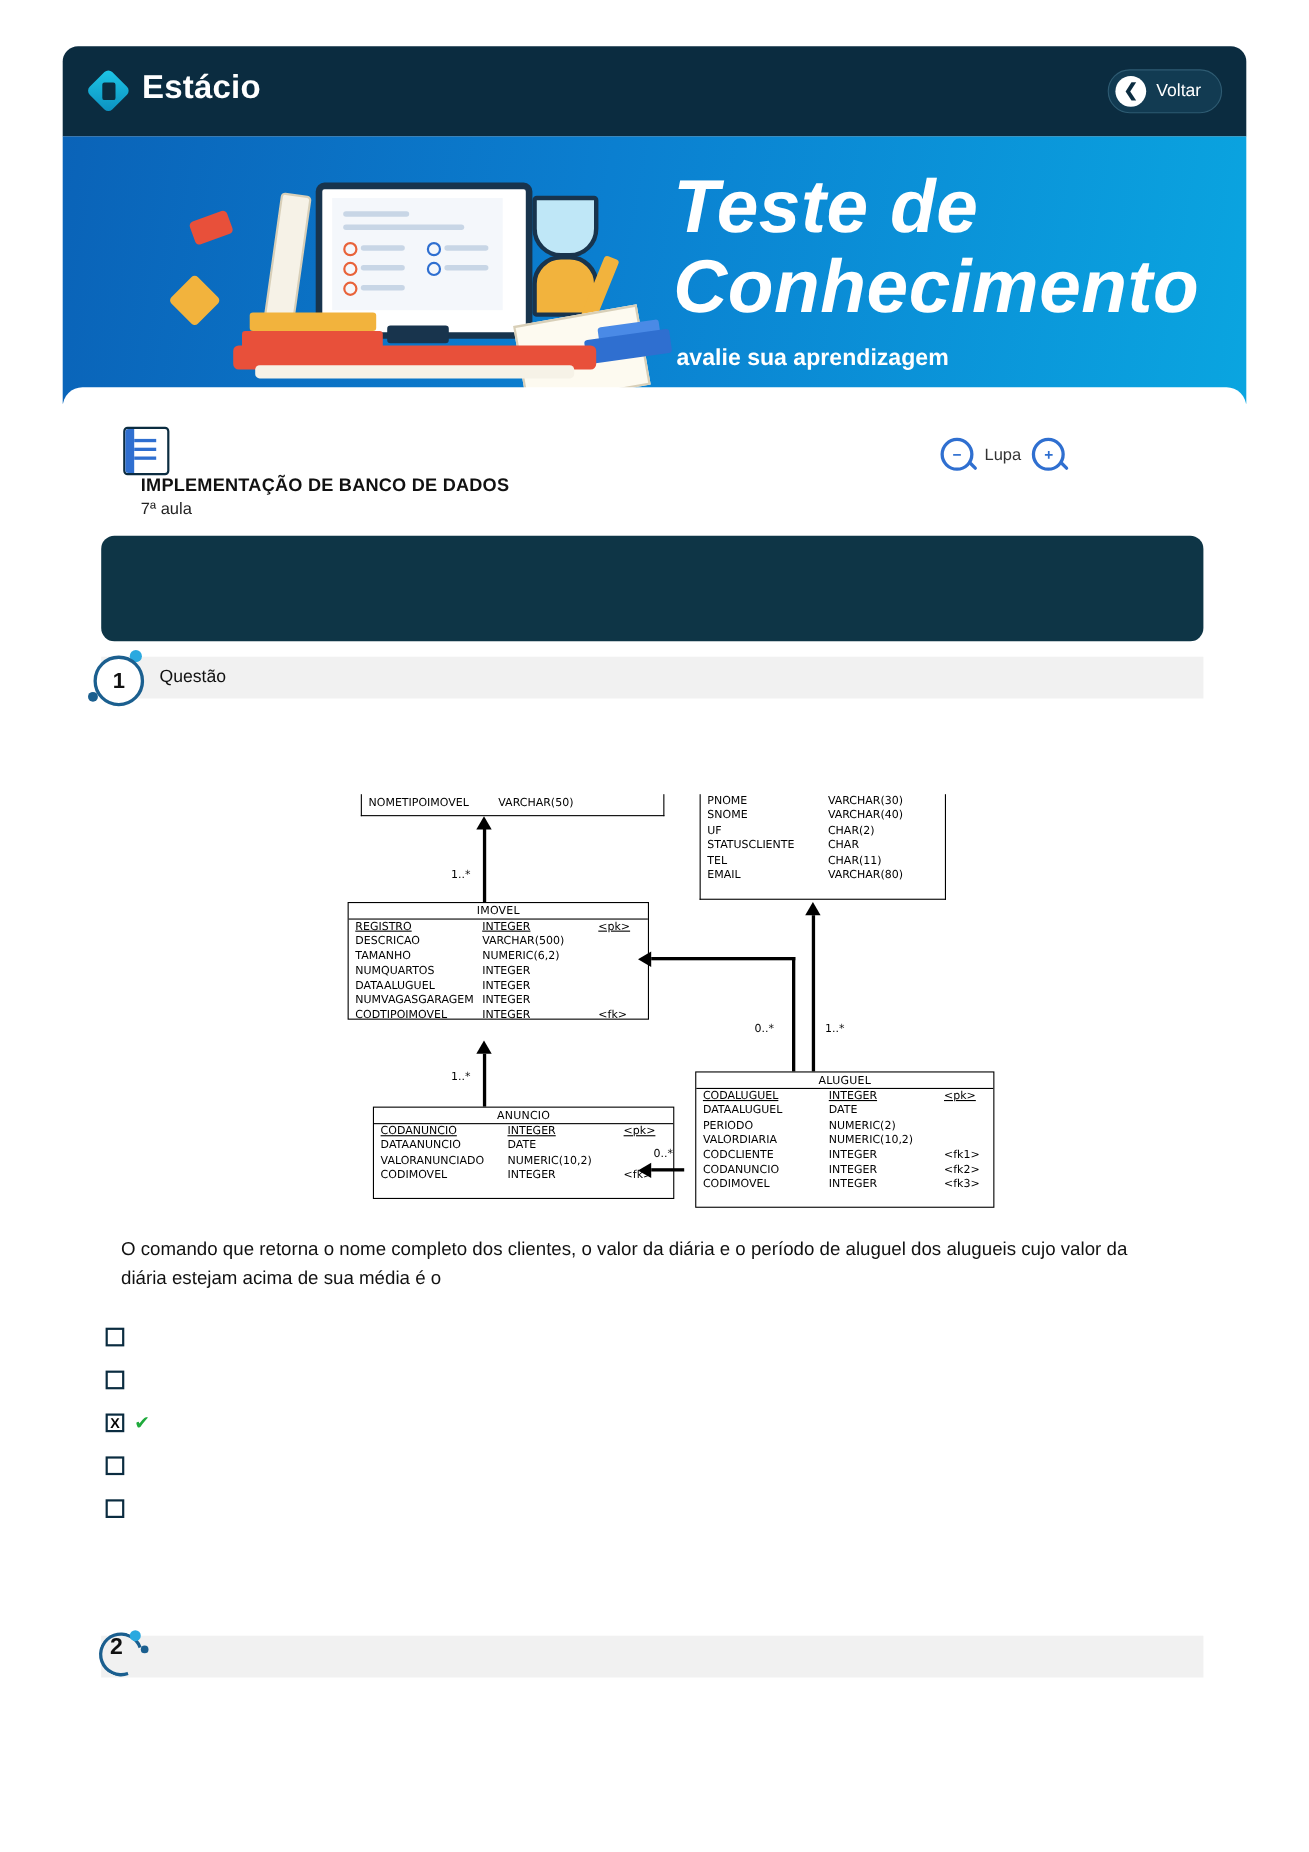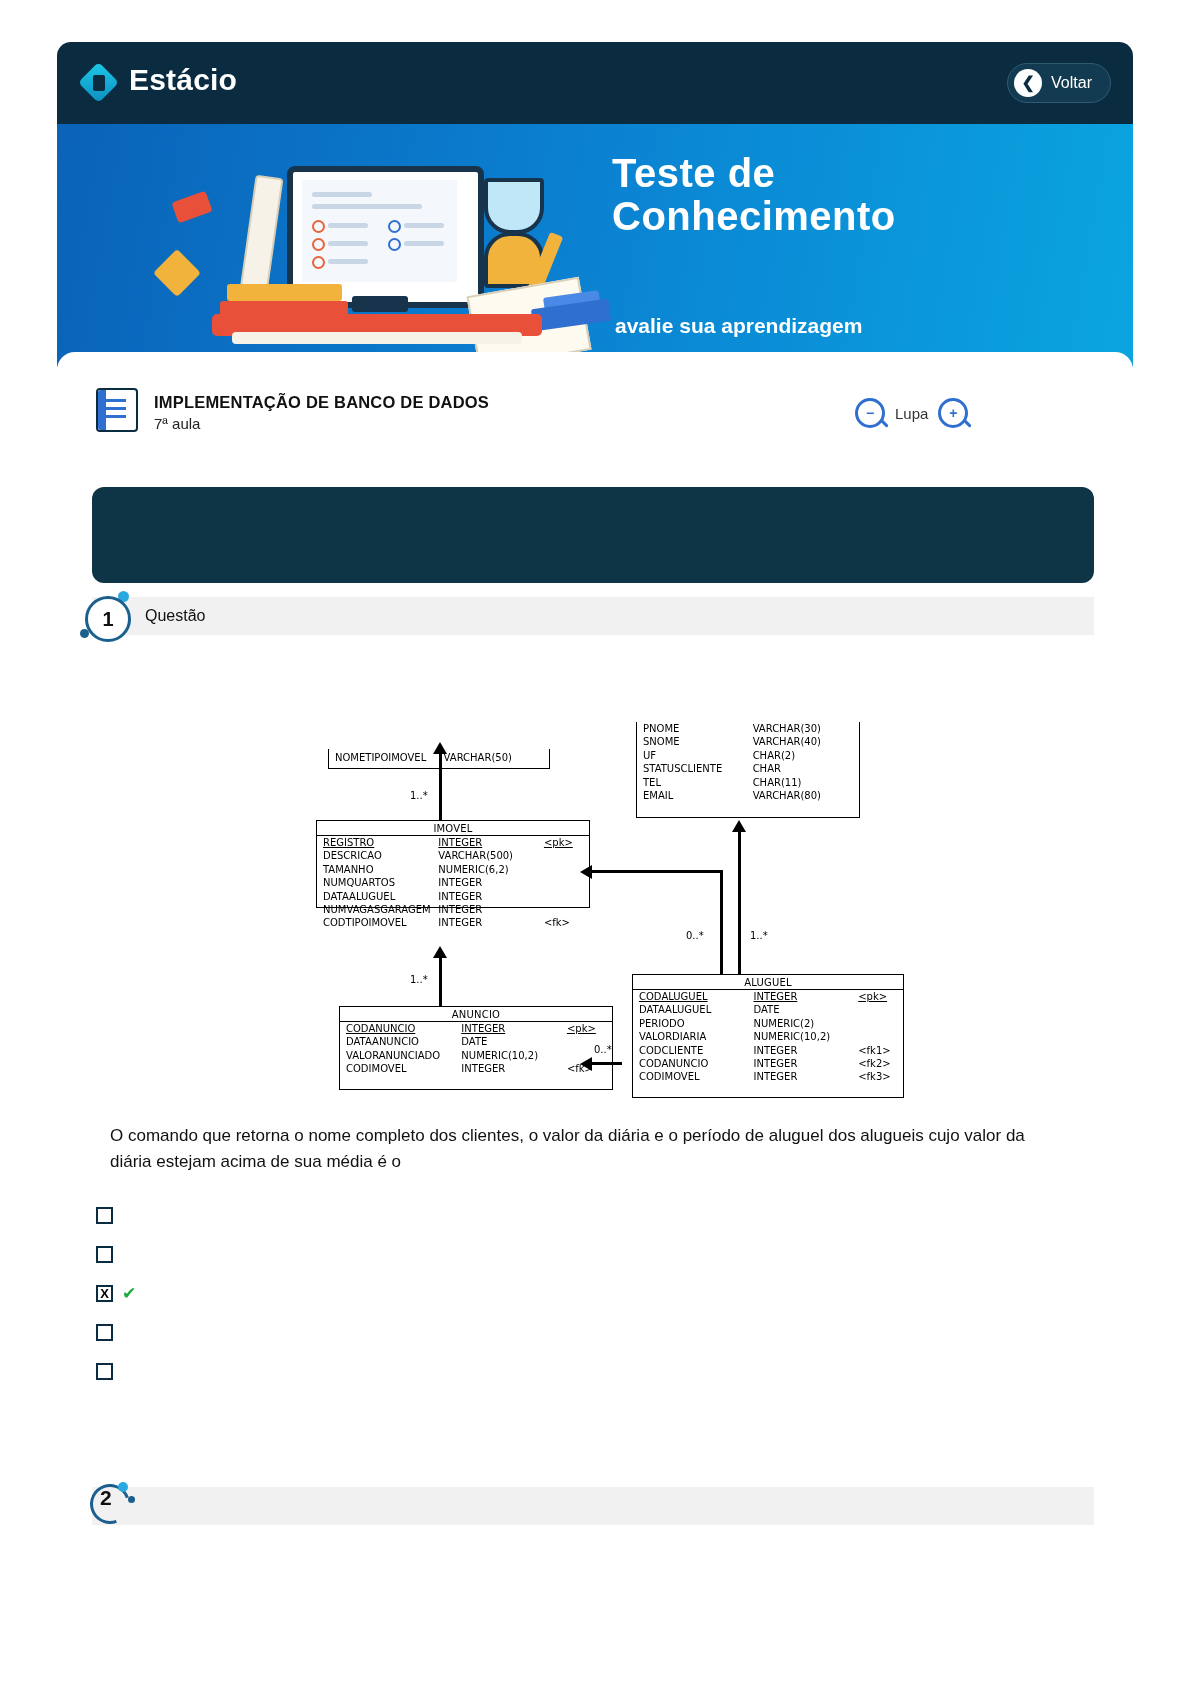--- a/index.html
+++ b/index.html
@@ -104,24 +104,25 @@
     width: 1076px;
     height: 243px;
     background: linear-gradient(100deg,#0a63b8 0%,#0b7fd0 45%,#0aa5e0 100%);
     overflow: hidden;
   }
   .hero-title {
     position: absolute;
     left: 555px;
     top: 28px;
     color: #ffffff;
-    font-size: 40px;
+    font-size: 68px;
     line-height: 1.08;
     font-weight: bold;
     letter-spacing: .5px;
+    font-style: italic;
   }
   .hero-sub {
     position: absolute;
     left: 558px;
     top: 190px;
     color: #ffffff;
     font-size: 21px;
     font-weight: bold;
   }
   
@@ -148,25 +149,26 @@
   .il.sq2 { left:48px; top:120px; width:34px; height:34px; background:#f2b33d; transform:rotate(45deg); border-radius:4px; }
 
   .hero-round {
     position:absolute; left:57px; top:352px; width:1076px; height:28px;
     background:#ffffff; border-radius:18px 18px 0 0;
   }
 
   
   .course {
     position: absolute;
-    left: 96px;
+    left: 112px;
     top: 388px;
     width: 1000px;
     display: flex;
-    align-items: flex-end;
+    align-items: flex-start;
+    flex-direction: column;
   }
   .course-icon {
     width: 38px; height: 40px;
     border: 2px solid #0b2c40;
     border-radius: 4px;
     background: #ffffff;
     position: relative;
     flex: none;
   }
   .course-icon .bar { position:absolute; left:8px; height:3px; background:#2f6fd0; width:20px; }
@@ -473,21 +475,21 @@
   <div class="q-badge">
     <div class="b1"></div>
       <div class="b2"></div>
       <div class="b3"></div>
     <div class="ring">1</div>
   </div>
   <div class="q-label">Questão</div>
 
   <div class="diagram">
 
-    <div class="tbl" style="left:28px; top:0px; width:222px; height:20px; overflow:hidden; border-top:none;margin-top:27px;">
+    <div class="tbl" style="left:28px; top:0px; width:276px; height:20px; overflow:hidden; border-top:none;">
       <div class="row" style="padding-top:2px;">
         <span class="c1">NOMETIPOIMOVEL</span>
         <span class="c2">VARCHAR(50)</span>
       </div>
     </div>
 
     <div class="tbl" style="left:336px; top:0px; width:224px; height:96px; border-top:none;">
       <div class="row">
           <span class="c1">PNOME</span>
           <span class="c2">VARCHAR(30)</span>
@@ -507,21 +509,21 @@
       <div class="row">
           <span class="c1">TEL</span>
           <span class="c2">CHAR(11)</span>
         </div>
       <div class="row">
           <span class="c1">EMAIL</span>
           <span class="c2">VARCHAR(80)</span>
         </div>
     </div>
 
-    <div class="tbl" style="left:16px; top:98px; width:274px; height:88px;">
+    <div class="tbl" style="left:16px; top:98px; width:274px; height:107px;">
       <div class="hdr">IMOVEL</div>
       <div class="row">
           <span class="c1 u">REGISTRO</span>
           <span class="c2 u">INTEGER</span>
           <span class="c3 u">&lt;pk&gt;</span>
         </div>
       <div class="row">
           <span class="c1">DESCRICAO</span>
           <span class="c2">VARCHAR(500)</span>
           <span class="c3"></span>

